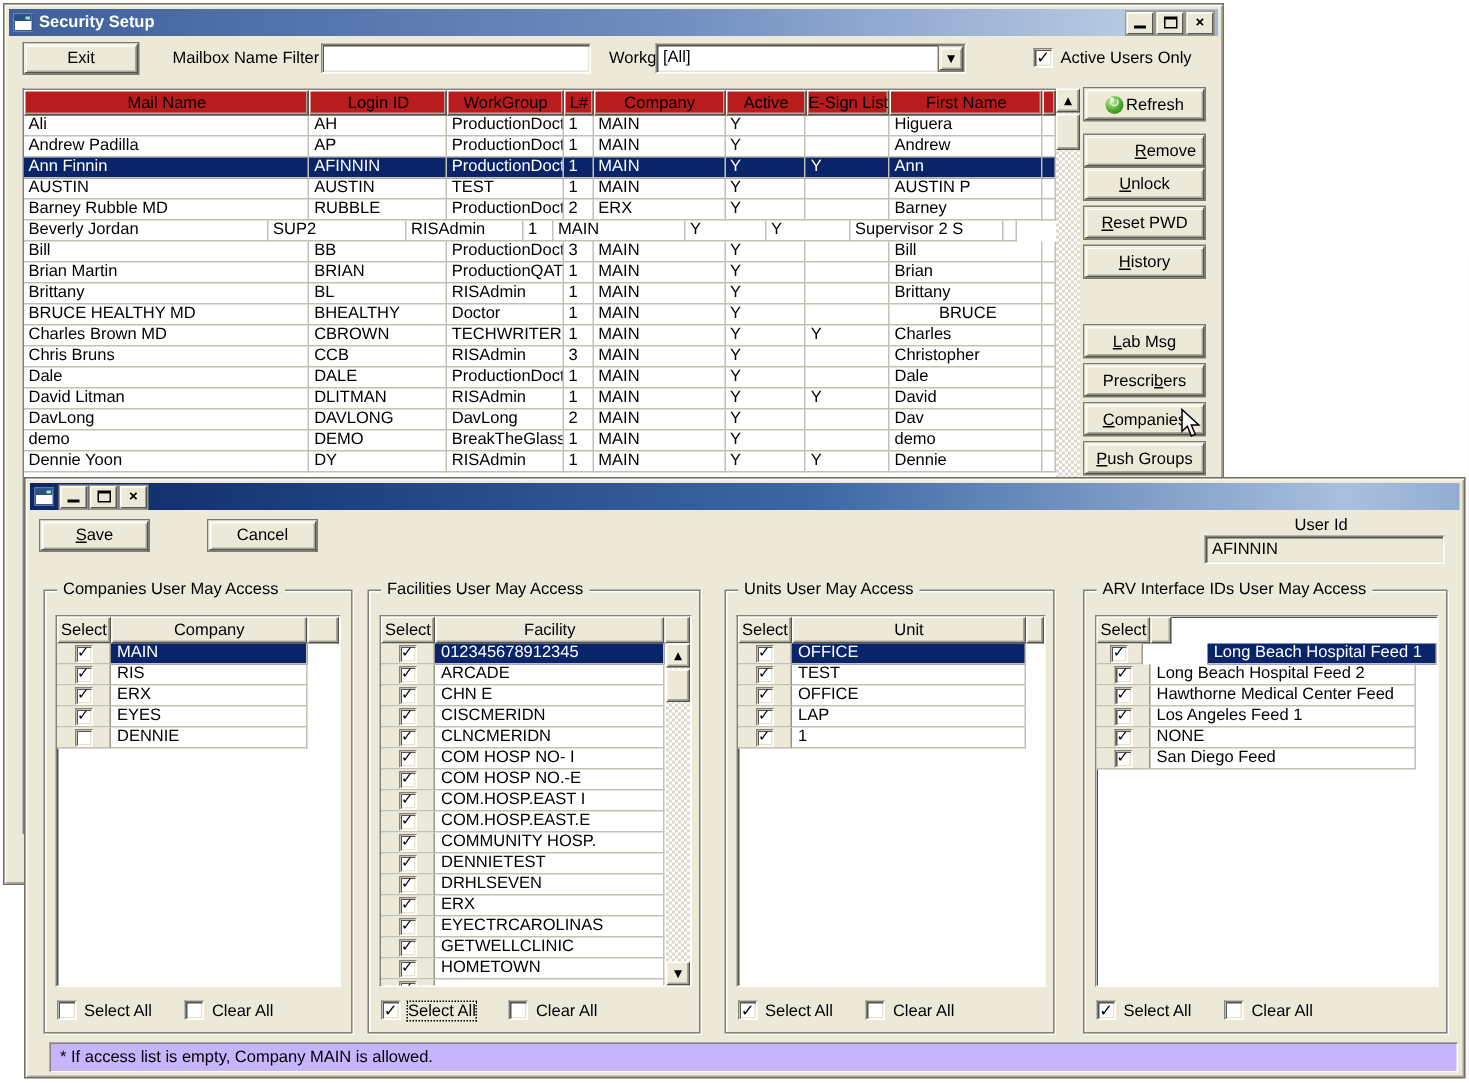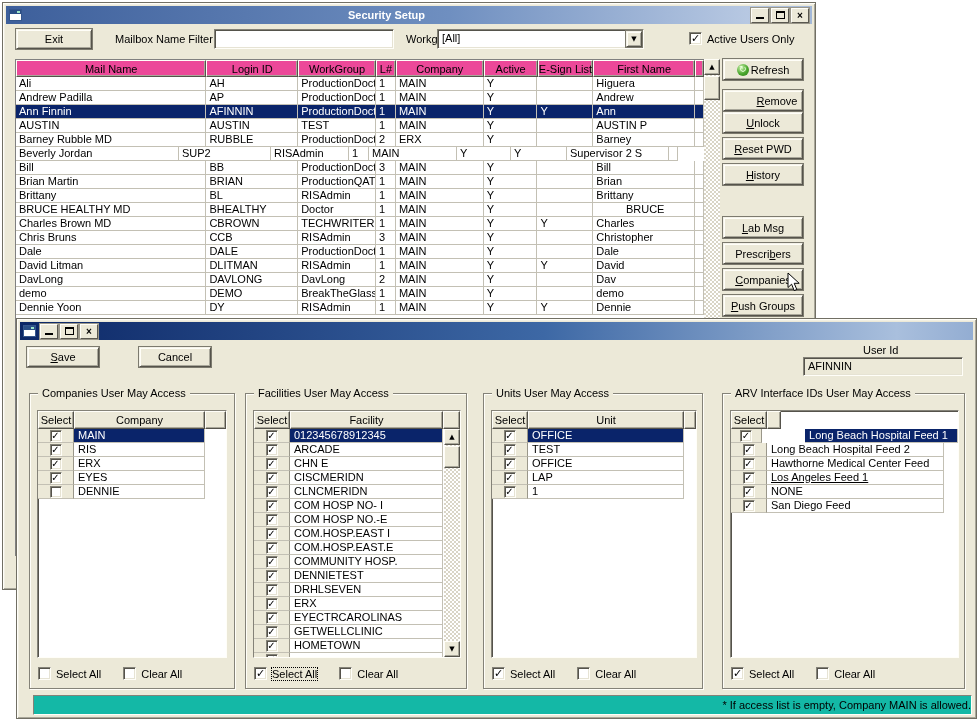--- a/index.html
+++ b/index.html
@@ -11,21 +11,21 @@
             box-shadow: inset 1px 1px 0 #fffef8, inset -1px -1px 0 #a9a79a, inset 2px 2px 0 #f2f0e4;
             }
   .titlebar { position:absolute; left:3px; top:3px; right:3px; height:18px;
               display:flex; align-items:center; gap:4px; padding:0 3px;
               color:#fff; font-weight:bold; font-size:11px; }
   .tb-active   { background:linear-gradient(90deg,#0c2766 0%,#3d68a5 55%,#a9bfdd 92%,#93add2 100%); }
   .tb-inactive { background:linear-gradient(90deg,#3d5f9b 0%,#6f8fc0 55%,#b7c8e2 92%,#a3b8d8 100%); }
   .appicon { width:13px; height:12px; background:#fff; border:1px solid #35568c; position:relative; flex:0 0 auto; }
   .appicon::before { content:""; position:absolute; left:0; top:0; right:0; height:4px; background:#2a4f86; }
   .appicon::after  { content:""; position:absolute; right:1px; top:1px; width:3px; height:2px; background:#9fe6c8; }
-  .tb-title { flex:1 1 auto; white-space:nowrap; overflow:hidden;text-align:center; }
+  .tb-title { flex:1 1 auto; white-space:nowrap; overflow:hidden; }
   .wbtns { display:flex; gap:2px; flex:0 0 auto; }
   .wbtn { width:18px; height:15px; background:#ece9d8; position:relative;
           border:1px solid; border-color:#fffef8 #5a5850 #5a5850 #fffef8;
           box-shadow:0 0 0 1px #9a978a; display:flex; align-items:center; justify-content:center;
           font-weight:bold; font-size:10px; color:#000; }
   .glyph-min { width:8px; height:3px; border-bottom:2px solid #000; margin-top:4px; }
   .glyph-max { width:9px; height:8px; border:1px solid #000; border-top:2px solid #000; }
 
   .btn { background:#ece9d8; font-family:"Liberation Sans",sans-serif; font-size:11px; color:#000;
          border:1px solid; border-color:#f4f2e8 #55534b #55534b #f4f2e8;
@@ -41,21 +41,21 @@
         border:1px solid; border-color:#848278 #fffef8 #fffef8 #848278;
         box-shadow: inset 1px 1px 0 #55534b, inset -1px -1px 0 #e6e3d4;
         font-family:"DejaVu Sans",sans-serif; font-size:11px; font-weight:bold; line-height:11px; color:#000; }
   .cb.small { width:12px; height:12px; font-size:10px; }
 
   
   #main-table { position:absolute; left:12px; top:56px; width:689px; height:497px;
                 background:#fff; overflow:hidden; border-top:1px solid #808080; border-left:1px solid #808080; }
   .trow { display:flex; height:14px; }
   .trow.thead { height:17px; }
-  .hcell { background:#ec4899; border:1px solid; border-color:#fffef8 #55534b #55534b #fffef8;
+  .hcell { background:#b91c1c; border:1px solid; border-color:#fffef8 #55534b #55534b #fffef8;
            box-shadow: inset -1px -1px 0 #a9a79a;
            display:flex; align-items:center; justify-content:center; overflow:hidden; white-space:nowrap; }
   .tcell { border-right:1px solid #c3c0b4; border-bottom:1px solid #c3c0b4;
            padding-left:3px; line-height:13px; overflow:hidden; white-space:nowrap; }
   .trow.sel .tcell { background:#0a246a; color:#fff; }
 
   
   .sb { position:absolute; width:16px;
         background:#fff;
         background-image:linear-gradient(45deg,#d9d5c6 25%,transparent 25%,transparent 75%,#d9d5c6 75%),
@@ -94,21 +94,21 @@
   .gl-name { border-right:1px solid #c3c0b4; border-bottom:1px solid #c3c0b4;
              padding-left:4px; line-height:12px; overflow:hidden; white-space:nowrap; }
   .gl-row.sel .gl-name { background:#0a246a; color:#fff; }
   .gb-footer { position:absolute; left:8px; bottom:8px; display:flex; align-items:center; }
   .cb-pair { display:inline-flex; align-items:center; margin-right:22px; }
   .cb-label { margin-left:5px; white-space:nowrap; }
   .cb-label.focus { outline:1px dotted #000; }
 
   #statusbar { position:absolute; left:16px; right:4px; bottom:3px; height:20px;
                border:1px solid; border-color:#848278 #fffef8 #fffef8 #848278;
-               line-height:18px; padding-left:6px; background:#14b8a6;text-align:right; }
+               line-height:18px; padding-left:6px; background:#c4b5fd; }
 
   #cursor { position:absolute; left:787px; top:272px; z-index:100; }
   u { text-decoration:underline; }
 </style>
 </head>
 <body>
 
 <div class="window" id="win1" style="left:2px; top:2px; width:814px; height:588px; z-index:1;">
 
   <div class="titlebar tb-inactive">
@@ -665,21 +665,21 @@
           <div class="gl-row">
             <div class="gl-sel" style="width: 36px;">
               <span class="cb small checked">✓</span>
             </div>
             <div class="gl-name" style="width: 177px;">Hawthorne Medical Center Feed</div>
           </div>
           <div class="gl-row">
             <div class="gl-sel" style="width: 36px;">
               <span class="cb small checked">✓</span>
             </div>
-            <div class="gl-name" style="width: 177px; text-decoration: underline;">Los Angeles Feed 1</div>
+            <div class="gl-name" style="width: 177px;">Los Angeles Feed 1</div>
           </div>
           <div class="gl-row">
             <div class="gl-sel" style="width: 36px;">
               <span class="cb small checked">✓</span>
             </div>
             <div class="gl-name" style="width: 177px;">NONE</div>
           </div>
           <div class="gl-row">
             <div class="gl-sel" style="width: 36px;">
               <span class="cb small checked">✓</span>

